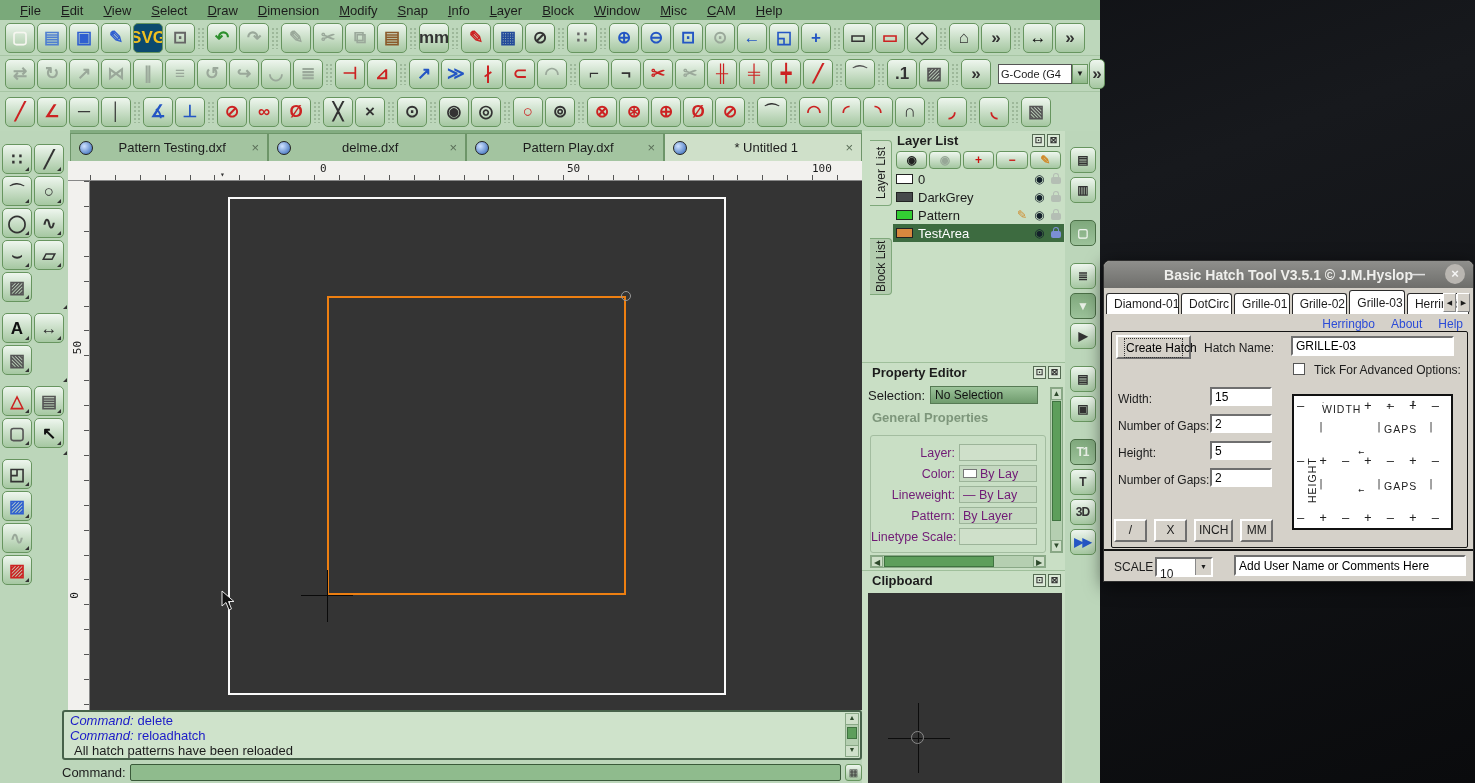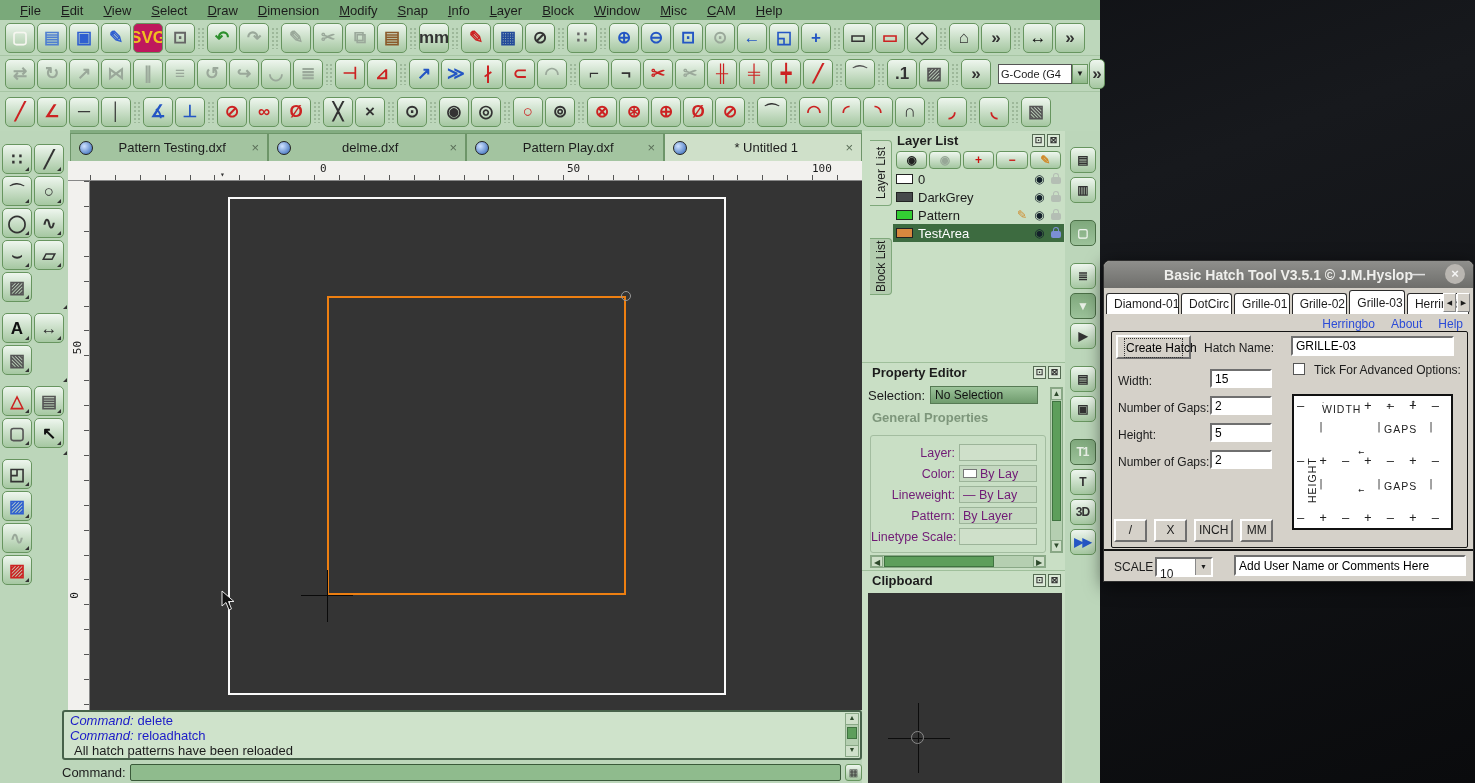--- a/index.html
+++ b/index.html
@@ -155,21 +155,21 @@
   .hlinks{display:flex;justify-content:flex-end;gap:16px;padding:3px 10px 0 0;color:#2b4bd7;font-size:12px;}
   .hframe{position:absolute;left:7px;top:70px;width:357px;height:217px;border:1px solid #141414;border-radius:2px;}
   .hbtn-create{position:absolute;left:12px;top:74px;width:75px;height:24px;background:#d5d1c9;
     border:2px solid;border-color:#fff #6f6f6f #6f6f6f #fff;font-size:12px;}
   .hbtn-create span{display:block;border:1px dotted #333;padding:2px 1px;white-space:nowrap;}
   .hlab-name{position:absolute;left:100px;top:80px;}
   .hin-name{position:absolute;left:187px;top:75px;width:163px;height:20px;background:#fff;
     border:2px solid;border-color:#6f6f6f #fff #fff #6f6f6f;font-size:12px;padding:0 3px;font-family:"Liberation Sans",sans-serif;}
   .hchk{position:absolute;left:189px;top:102px;width:12px;height:12px;background:#fff;border:1px solid #555;}
   .hlab-adv{position:absolute;left:210px;top:102px;}
-  .hfields{position:absolute;left:14px;top:105px;width:160px;}
+  .hfields{position:absolute;left:14px;top:123px;width:160px;}
   .hfrow{position:relative;height:27px;}
   .hfrow label{position:absolute;left:0;top:8px;white-space:nowrap;}
   .hfrow input{position:absolute;left:92px;top:3px;width:62px;height:19px;background:#fff;
     border:2px solid;border-color:#6f6f6f #fff #fff #6f6f6f;font-size:12px;padding:0 3px;font-family:"Liberation Sans",sans-serif;}
   .hunits{position:absolute;left:10px;top:258px;display:flex;gap:7px;}
   .hunits .ubtn{min-width:33px;height:23px;background:#d5d1c9;border:2px solid;border-color:#fff #6f6f6f #6f6f6f #fff;
     text-align:center;line-height:19px;padding:0 3px;}
   .hdiagram{position:absolute;left:188px;top:133px;width:161px;height:136px;background:#fff;border:2px solid #111;
     font-family:"DejaVu Sans Mono",monospace;font-size:12px;color:#222;overflow:hidden;}
   .drow{position:absolute;left:3px;white-space:nowrap;letter-spacing:4px;}
@@ -226,21 +226,21 @@
         </div>
         <div class="tbtn" style="--c: #4f7fd0;">
           <span class="tglyph">▤</span>
         </div>
         <div class="tbtn" style="--c: #2f5fd0;">
           <span class="tglyph">▣</span>
         </div>
         <div class="tbtn" style="--c: #2f5fd0;">
           <span class="tglyph">✎</span>
         </div>
-        <div class="tbtn" style="--c: #f0c020; background: #be185d;">
+        <div class="tbtn" style="--c: #f0c020; background: #0c4a6e;">
           <span class="tglyph">SVG</span>
         </div>
         <div class="tbtn" style="--c: #666666;">
           <span class="tglyph">⊡</span>
         </div>
         <div class="tbtn sep">
           <span class="tglyph"></span>
         </div>
         <div class="tbtn" style="--c: #2c8f2c;">
           <span class="tglyph">↶</span>

